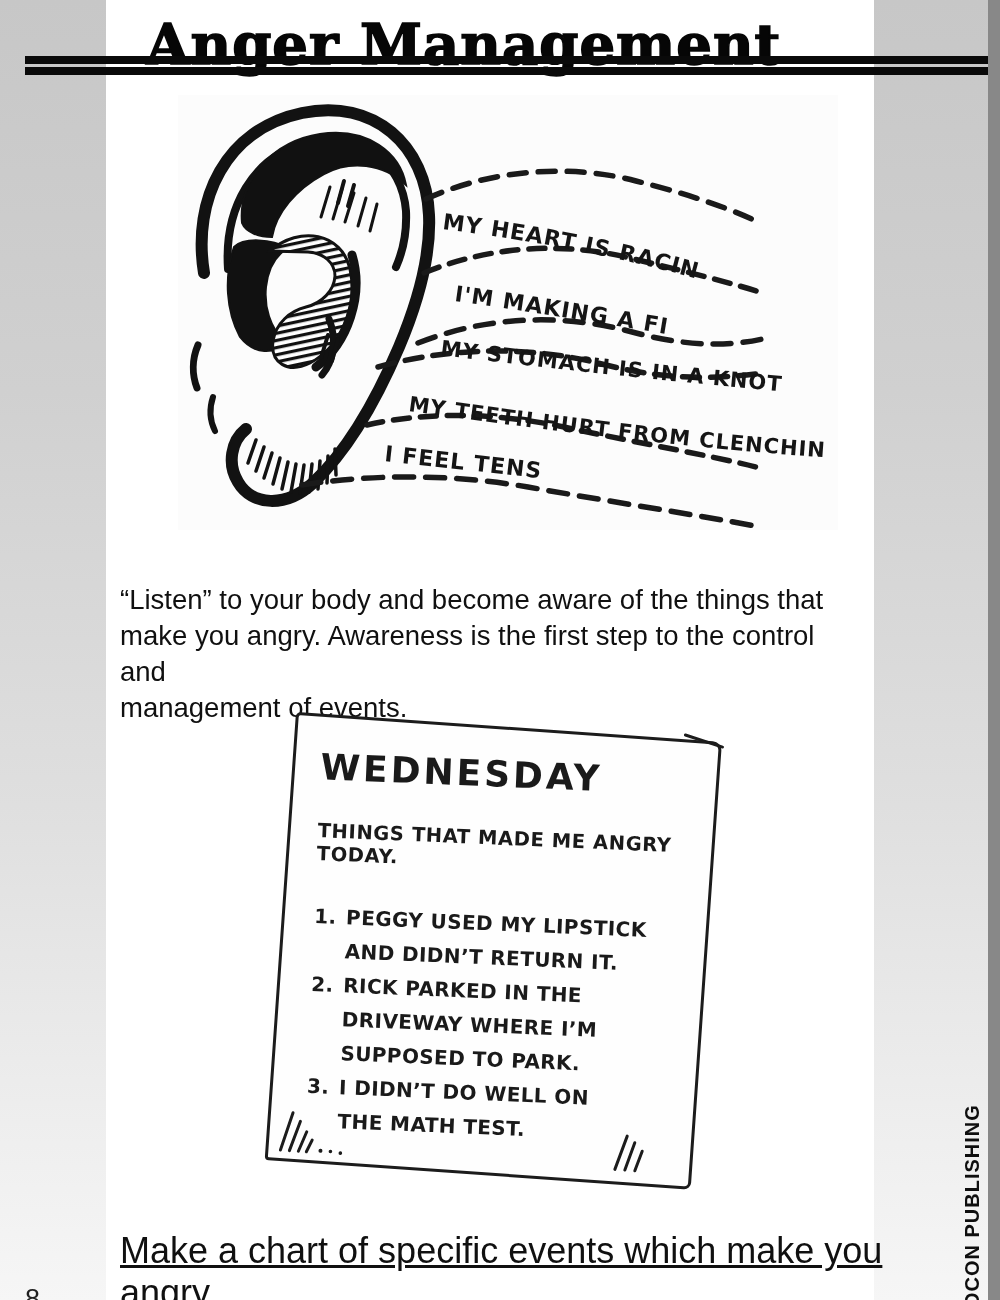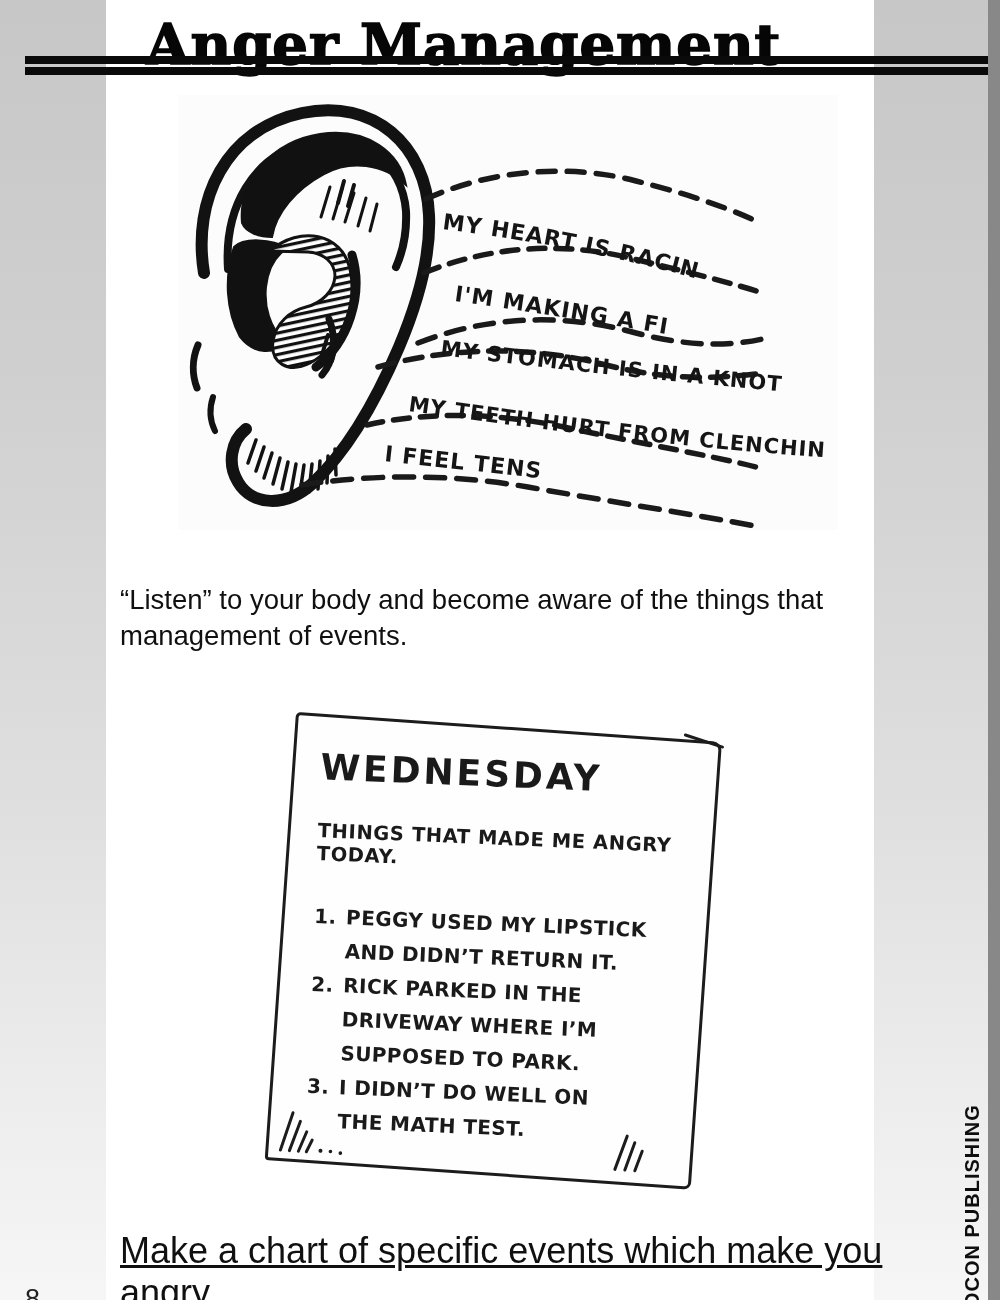--- a/index.html
+++ b/index.html
@@ -125,20 +125,21 @@
         <text class="phrase" font-size="22"><textPath href="#tp2">I'M MAKING A FIST</textPath></text>
         <text class="phrase" font-size="21"><textPath href="#tp3">MY STOMACH IS IN A KNOT</textPath></text>
         <text class="phrase" font-size="21"><textPath href="#tp4">MY TEETH HURT FROM CLENCHING</textPath></text>
         <text class="phrase" font-size="22"><textPath href="#tp5">I FEEL TENSE</textPath></text>
       </g>
     </svg>
   </div>
 
   <div class="intro">
     <span>“Listen” to your body and become aware of the things that</span>
+    <span>make you angry.  Awareness is the first step to the control and</span>
     <span>management of events.</span>
   </div>
 
   <div class="note">
     <div class="overshoot"></div>
     <div class="note-inner">
       <div class="note-day">WEDNESDAY</div>
       <div class="note-heading">THINGS THAT MADE ME ANGRY TODAY.</div>
       <div class="note-list">
         <div class="note-item">

